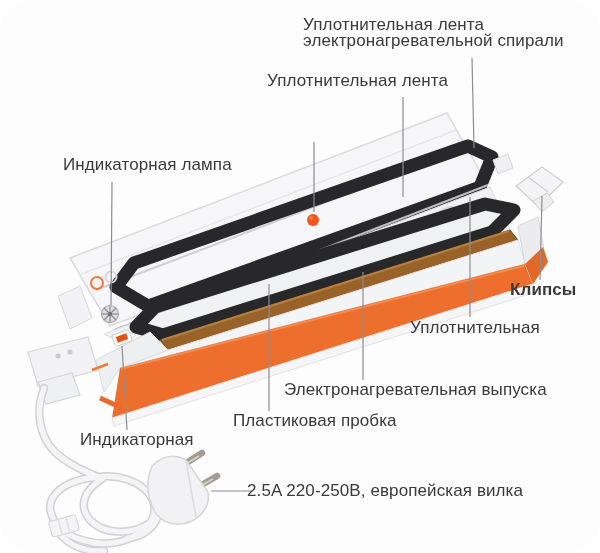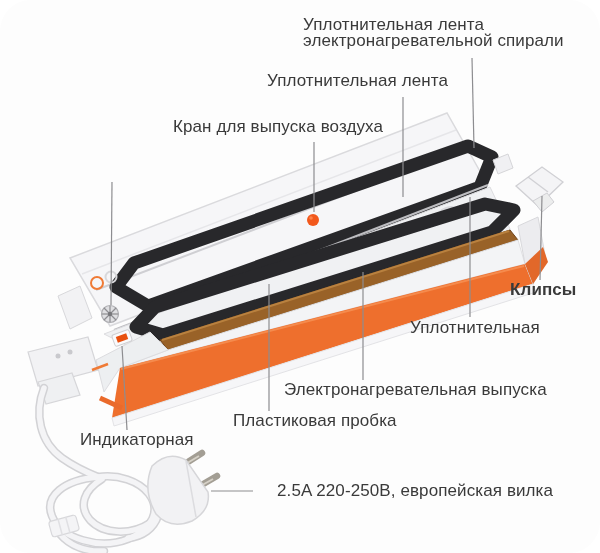--- a/index.html
+++ b/index.html
@@ -130,22 +130,22 @@
       <line x1="363" y1="272" x2="363" y2="380"></line>
       <line x1="269" y1="284" x2="269" y2="411"></line>
       <line x1="122" y1="346" x2="127" y2="430"></line>
       <line x1="211" y1="491" x2="253" y2="491"></line>
     </svg>
 
   <div id="labels">
       <div class="label" style="left: 303px; top: 17px;">Уплотнительная лента
 электронагревательной спирали</div>
       <div class="label" style="left: 267px; top: 73px;">Уплотнительная лента</div>
-      <div class="label" style="left: 173px; top: 119px;">Кран для выпуска воздуха</div>
+      <div class="label" style="left: 63px; top: 157px;">Индикаторная лампа</div>
       <div class="label" style="left: 510px; top: 282px; font-weight: bold;">Клипсы</div>
       <div class="label" style="left: 410px; top: 320px;">Уплотнительная</div>
       <div class="label" style="left: 284px; top: 382px;">Электронагревательная выпуска</div>
       <div class="label" style="left: 233px; top: 413px;">Пластиковая пробка</div>
       <div class="label" style="left: 80px; top: 432px;">Индикаторная</div>
-      <div class="label" style="left: 277px; top: 483px;">2.5A 220-250В, европейская вилка</div>
+      <div class="label" style="left: 247px; top: 483px;">2.5A 220-250В, европейская вилка</div>
     </div>
 
 </div>
 
 </body></html>

